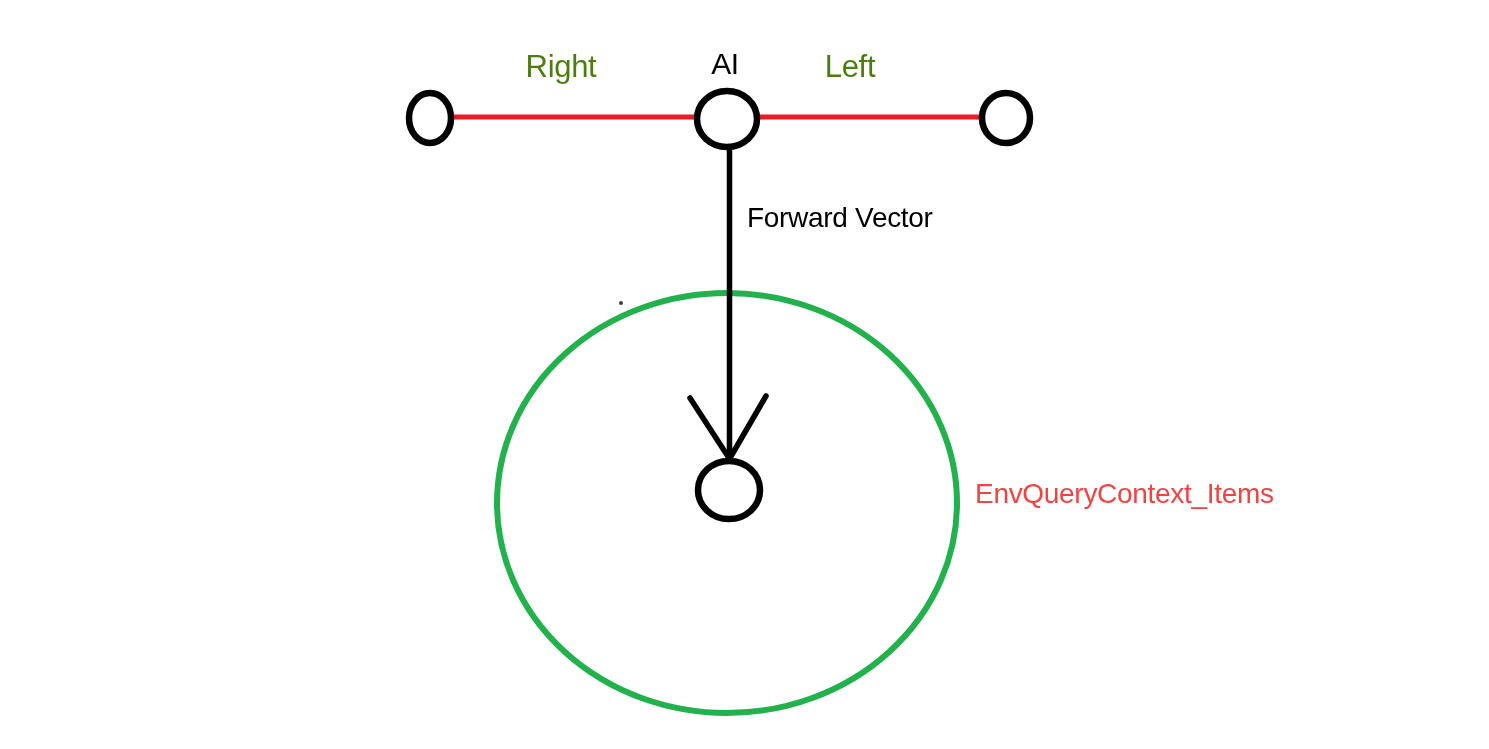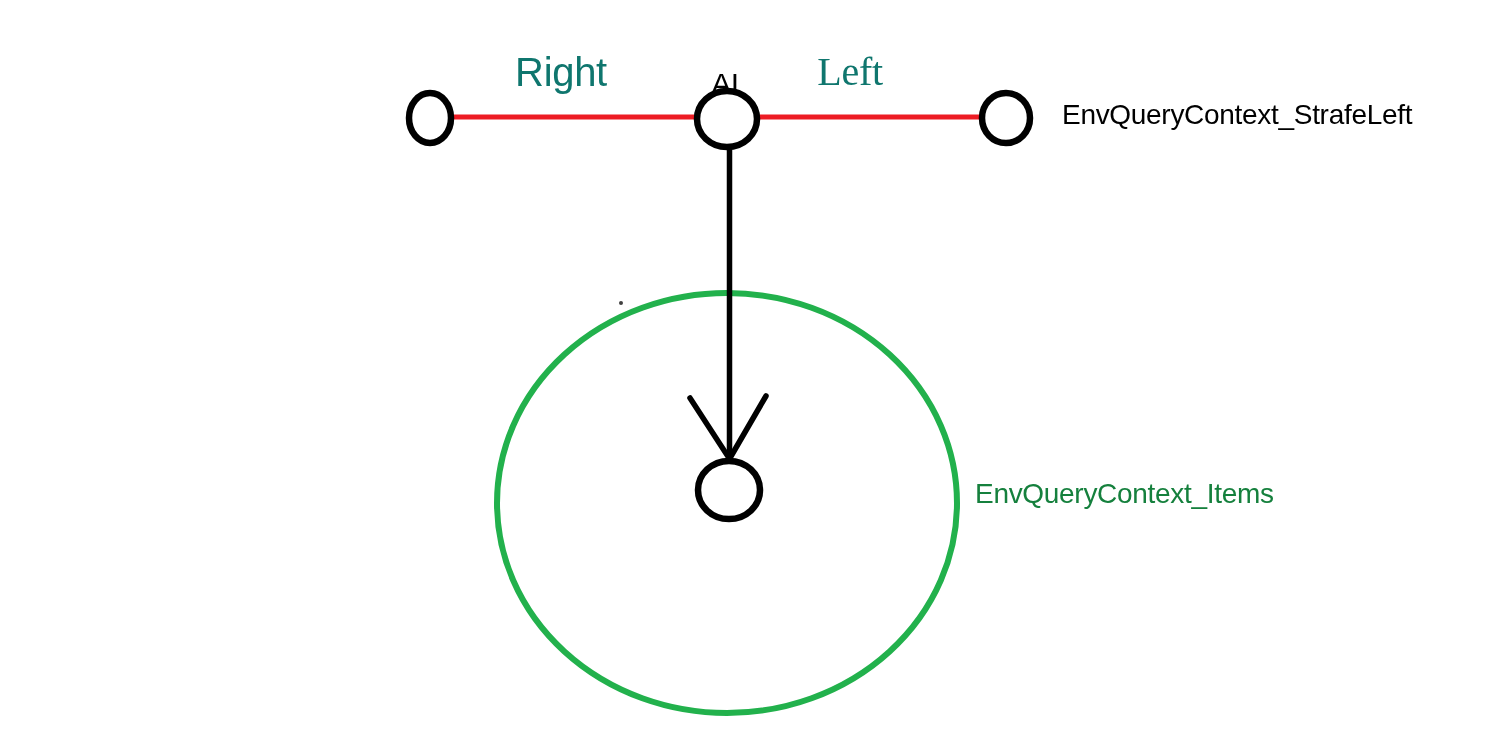--- a/index.html
+++ b/index.html
@@ -22,24 +22,24 @@
   }
   .label {
     position: absolute;
     white-space: nowrap;
     line-height: 1.1;
     color: #000000;
     letter-spacing: -0.3px;
   }
   .label.centered { transform: translateX(-50%); }
   .lbl-node   { font-size: 28px; }
-  .lbl-dir    { font-size: 40px; color: #0f766e; }
-  .lbl-ai     { font-size: 30px; margin-top: 20px; }
+  .lbl-dir    { font-size: 31px; color: #4d7c0f; }
+  .lbl-ai     { font-size: 30px; }
   .lbl-vector { font-size: 28px; }
-  .lbl-items  { font-size: 28px; color: #15803d; }
+  .lbl-items  { font-size: 28px; color: #ef4444; }
 </style>
 </head>
 <body>
 
 <div class="canvas">
 
   <svg class="shapes" width="1489" height="749" viewBox="0 0 1489 749">
 
     <ellipse cx="727" cy="503" rx="230" ry="210" fill="none" stroke-width="6" stroke="#22b14c"></ellipse>
 
@@ -56,21 +56,21 @@
     <ellipse cx="729" cy="490" rx="31" ry="29" fill="#ffffff" stroke-width="6.5" stroke="#000000"></ellipse>
 
     <circle cx="621" cy="303" r="2" fill="#404040"></circle>
   </svg>
 
 
   <div class="label lbl-dir centered" style="left:561px; top:50px;">Right</div>
 
   <div class="label lbl-ai centered" style="left:725px; top:47px;">AI</div>
 
-  <div class="label lbl-dir centered" style="left:850px; top:50px;font-family:Liberation Serif, serif;">Left</div>
+  <div class="label lbl-dir centered" style="left:850px; top:50px;">Left</div>
 
-  <div class="label lbl-node" style="left:1062px; top:100px;">EnvQueryContext_StrafeLeft</div>
 
+  <div class="label lbl-vector" style="left:747px; top:203px;">Forward Vector</div>
 
 
   <div class="label lbl-items" style="left:975px; top:479px;">EnvQueryContext_Items</div>
 
 </div>
 
 </body></html>

